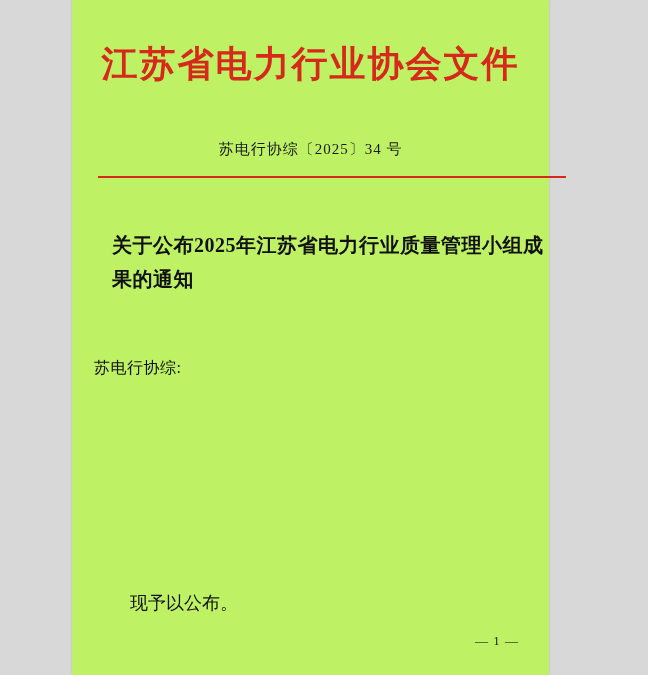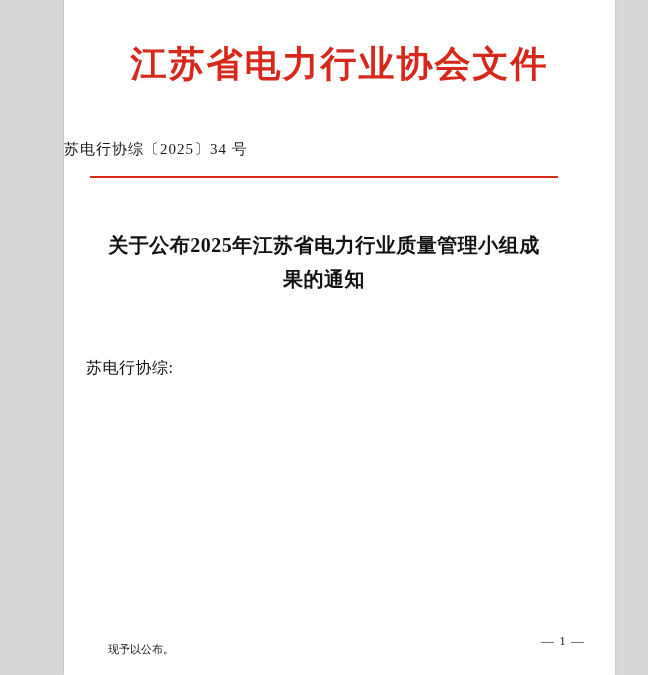--- a/index.html
+++ b/index.html
@@ -8,25 +8,25 @@
     background: #d8d8d8;
   }
   body {
     width: 648px;
     height: 675px;
     overflow: hidden;
     font-family: "Liberation Serif", serif;
   }
   .page {
     position: absolute;
-    left: 64px;
+    left: 72px;
     top: 0;
-    width: 551px;
+    width: 477px;
     height: 675px;
-    background: #ffffff;
+    background: #bef264;
     box-shadow: 0 0 2px rgba(0,0,0,0.18);
   }
   .doc-inner {
     position: relative;
     width: 100%;
     height: 100%;
   }
   .doc-title {
     position: absolute;
     top: 40px;
@@ -38,39 +38,38 @@
     font-weight: bold;
     font-size: 36px;
     letter-spacing: 2px;
     white-space: nowrap;
   }
   .doc-number {
     position: absolute;
     top: 140px;
     left: 0;
     width: 100%;
-    text-align: left;
+    text-align: center;
     font-size: 15px;
     color: #1a1a1a;
     letter-spacing: 1px;
   }
   .red-rule {
     position: absolute;
     top: 176px;
     left: 26px;
     width: 468px;
     height: 2px;
     background: #d6281b;
   }
   .subject {
     position: absolute;
     top: 228px;
     left: 40px;
     width: 440px;
-    text-align: center;
     font-size: 20px;
     font-weight: bold;
     line-height: 34px;
     color: #111;
     letter-spacing: 0.5px;
   }
   .salutation {
     position: absolute;
     top: 358px;
     left: 22px;
@@ -92,25 +91,24 @@
   }
   .body-text p {
     margin: 0;
     text-indent: 2em;
   }
   .closing {
     position: absolute;
     top: 588px;
     left: 22px;
     width: 470px;
-    font-size: 11px;
+    font-size: 18px;
     line-height: 31px;
     color: #111;
     text-indent: 2em;
-    margin-top: 46px;
   }
   .page-number {
     position: absolute;
     bottom: 26px;
     right: 30px;
     font-size: 13px;
     color: #222;
     letter-spacing: 1px;
   }
 </style>

